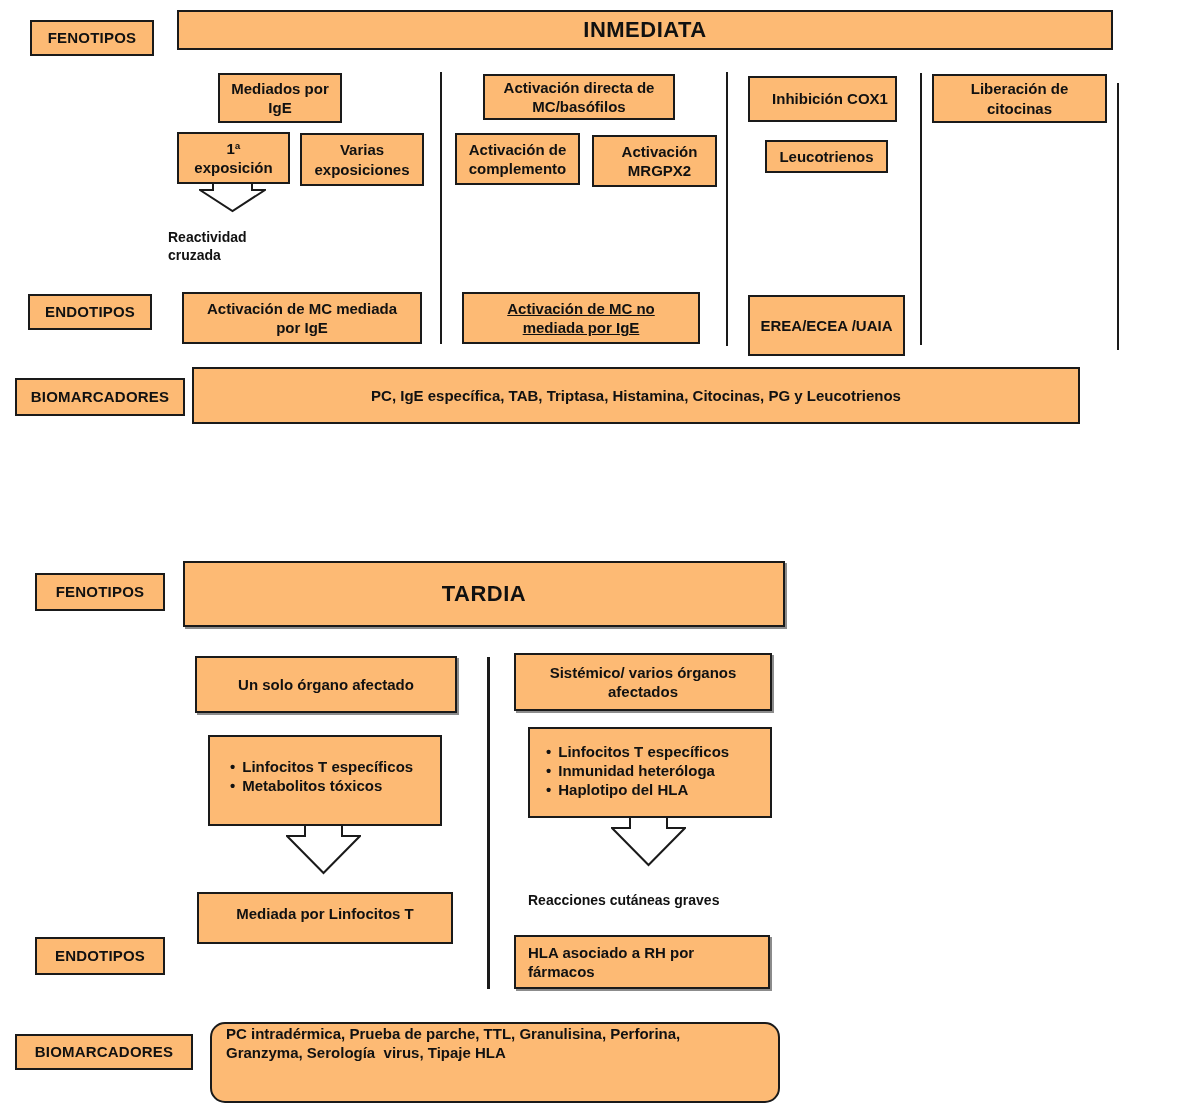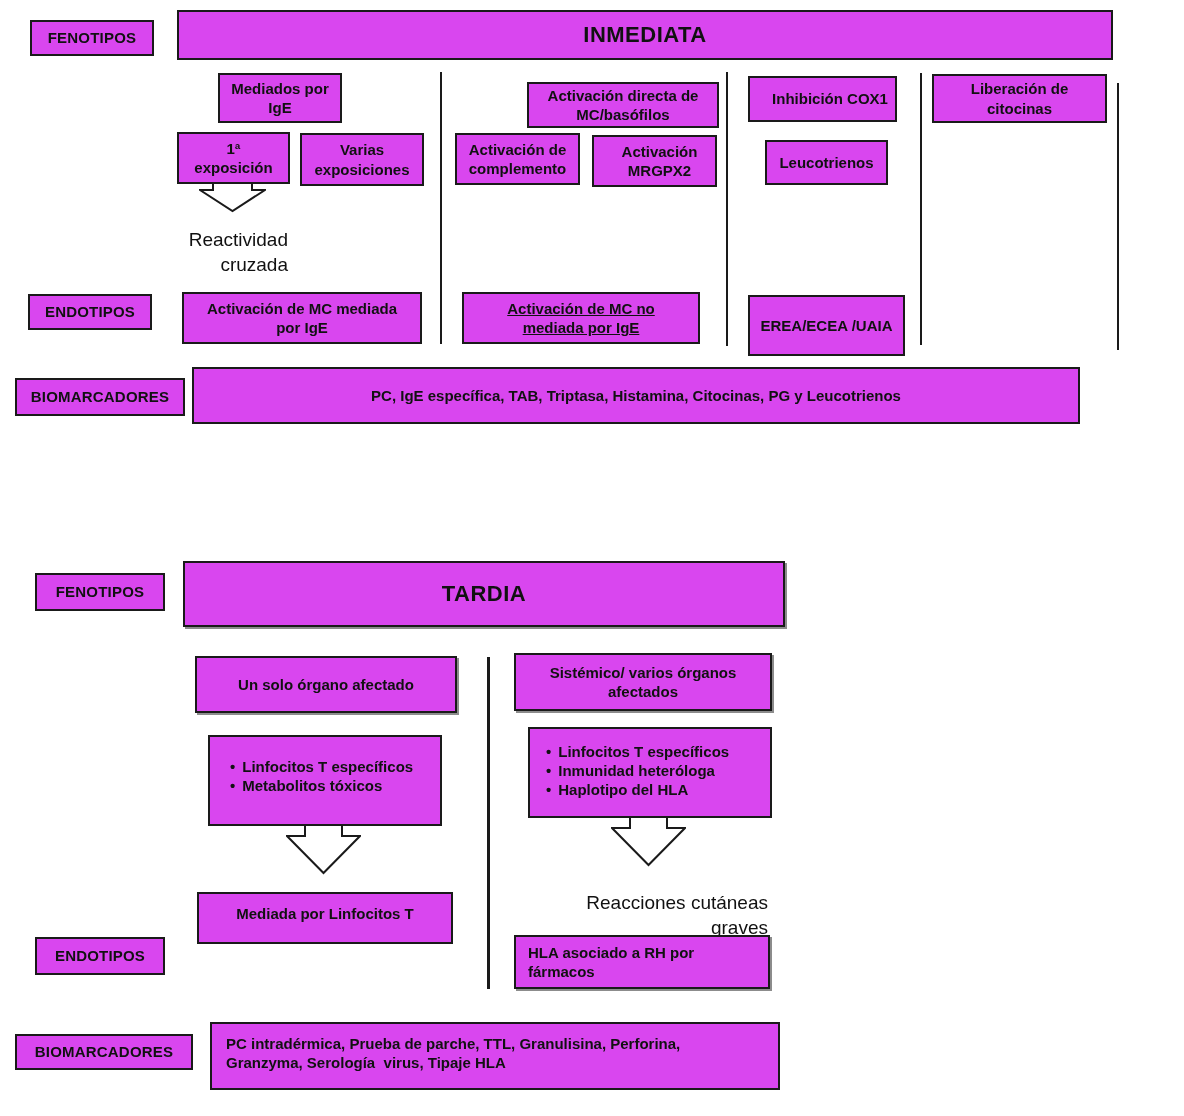--- a/index.html
+++ b/index.html
@@ -1,42 +1,42 @@
 <!DOCTYPE html>
 <html><head>
 <meta charset="utf-8">
 <style>
   html,body{margin:0;padding:0;background:#fff;}
   body{font-family:"Liberation Sans","DejaVu Sans",sans-serif;color:#111;}
   .canvas{position:relative;width:1184px;height:1116px;background:#fff;overflow:hidden;}
-  .box{position:absolute;box-sizing:border-box;border:2px solid #1a1a1a;background:#d946ef;
+  .box{position:absolute;box-sizing:border-box;border:2px solid #1a1a1a;background:#fdba74;
        display:flex;align-items:center;justify-content:center;text-align:center;
        font-weight:700;font-size:15px;line-height:1.28;}
   .label{font-size:15px;letter-spacing:0.2px;}
   .title{font-size:22px;letter-spacing:0.5px;}
   .prewrap{white-space:pre-wrap;}
   .sh{box-shadow:2px 2px 0 rgba(0,0,0,0.45);}
-  .txt{position:absolute;box-sizing:border-box;font-weight:400;font-size:19px;line-height:1.3;
-       text-align:right;white-space:pre-wrap;}
+  .txt{position:absolute;box-sizing:border-box;font-weight:700;font-size:14px;line-height:1.3;
+       text-align:left;white-space:pre-wrap;}
   .vline{position:absolute;width:2px;background:#1a1a1a;}
   .divider{position:absolute;width:3px;background:#1a1a1a;}
   .arrow{position:absolute;}
   .bullets{flex-direction:column;align-items:flex-start;justify-content:flex-start;text-align:left;}
   .bullet-line{position:relative;padding-left:0;}
   .bullet-line::before{content:"\2022";margin-right:7px;}
   .left-align{justify-content:flex-start;align-items:flex-start;text-align:left;}
 </style>
 </head>
 <body>
 
 <div class="canvas">
 
   <div class="box label" style="left:30px;top:20px;width:124px;height:36px;">FENOTIPOS</div>
 
-  <div class="box title" style="left:177px;top:10px;width:936px;height:50px;">INMEDIATA</div>
+  <div class="box title" style="left:177px;top:10px;width:936px;height:40px;">INMEDIATA</div>
 
   <div class="vline" style="left:440px;top:72px;height:272px;"></div>
   <div class="vline" style="left:726px;top:72px;height:274px;"></div>
   <div class="vline" style="left:920px;top:73px;height:272px;"></div>
   <div class="vline" style="left:1117px;top:83px;height:267px;"></div>
 
   <div class="box prewrap" style="left:218px;top:73px;width:124px;height:50px;">Mediados por
 IgE</div>
 
   <div class="box prewrap" style="left:177px;top:132px;width:113px;height:52px;">1ª
@@ -48,35 +48,35 @@
   <svg class="arrow" style="left:199px;top:182px;" width="67" height="31" viewBox="0 0 67 31">
     <polygon points="14,1 14,8 1,8 33.5,29 66,8 53,8 53,1" fill="#fff" stroke="#1a1a1a" stroke-width="2" stroke-linejoin="miter"></polygon>
   </svg>
 
   <div class="txt" style="left:168px;top:228px;width:120px;height:44px;">Reactividad
 cruzada</div>
 
   <div class="box prewrap" style="left:182px;top:292px;width:240px;height:52px;">Activación de MC mediada
 por IgE</div>
 
-  <div class="box prewrap" style="left:483px;top:82px;width:192px;height:46px;margin-left:44px;">Activación directa de
+  <div class="box prewrap" style="left:483px;top:74px;width:192px;height:46px;">Activación directa de
 MC/basófilos</div>
 
   <div class="box prewrap" style="left:455px;top:133px;width:125px;height:52px;">Activación de
 complemento</div>
 
   <div class="box prewrap" style="left:592px;top:135px;width:125px;height:52px;padding-left:10px;">Activación
 MRGPX2</div>
 
   <div class="box prewrap" style="left:462px;top:292px;width:238px;height:52px;text-decoration:underline;">Activación de MC no
 mediada por IgE</div>
 
   <div class="box" style="left:748px;top:76px;width:149px;height:46px;padding-left:15px;">Inhibición COX1</div>
 
-  <div class="box" style="left:765px;top:140px;width:123px;height:45px;">Leucotrienos</div>
+  <div class="box" style="left:765px;top:140px;width:123px;height:33px;">Leucotrienos</div>
 
   <div class="box" style="left:748px;top:295px;width:157px;height:61px;">EREA/ECEA /UAIA</div>
 
   <div class="box prewrap" style="left:932px;top:74px;width:175px;height:49px;">Liberación de
 citocinas</div>
 
   <div class="box label" style="left:28px;top:294px;width:124px;height:36px;">ENDOTIPOS</div>
 
   <div class="box label" style="left:15px;top:378px;width:170px;height:38px;">BIOMARCADORES</div>
 
@@ -118,16 +118,16 @@
 
   <div class="box label" style="left:35px;top:937px;width:130px;height:38px;">ENDOTIPOS</div>
 
   <div class="box" style="left:197px;top:892px;width:256px;height:52px;align-items:flex-start;padding-top:10px;">Mediada por Linfocitos T</div>
 
   <div class="box prewrap left-align sh" style="left:514px;top:935px;width:256px;height:54px;padding:6px 0 0 12px;">HLA asociado a RH por
 fármacos</div>
 
   <div class="box label" style="left:15px;top:1034px;width:178px;height:36px;">BIOMARCADORES</div>
 
-  <div class="box prewrap left-align" style="left:210px;top:1022px;width:570px;height:68px;padding:10px 14px;">PC intradérmica, Prueba de parche, TTL, Granulisina, Perforina,
+  <div class="box prewrap left-align" style="left:210px;top:1022px;width:570px;height:81px;padding:0 14px;border-radius:15px;">PC intradérmica, Prueba de parche, TTL, Granulisina, Perforina,
 Granzyma, Serología  virus, Tipaje HLA</div>
 
 </div>
 
 </body></html>

